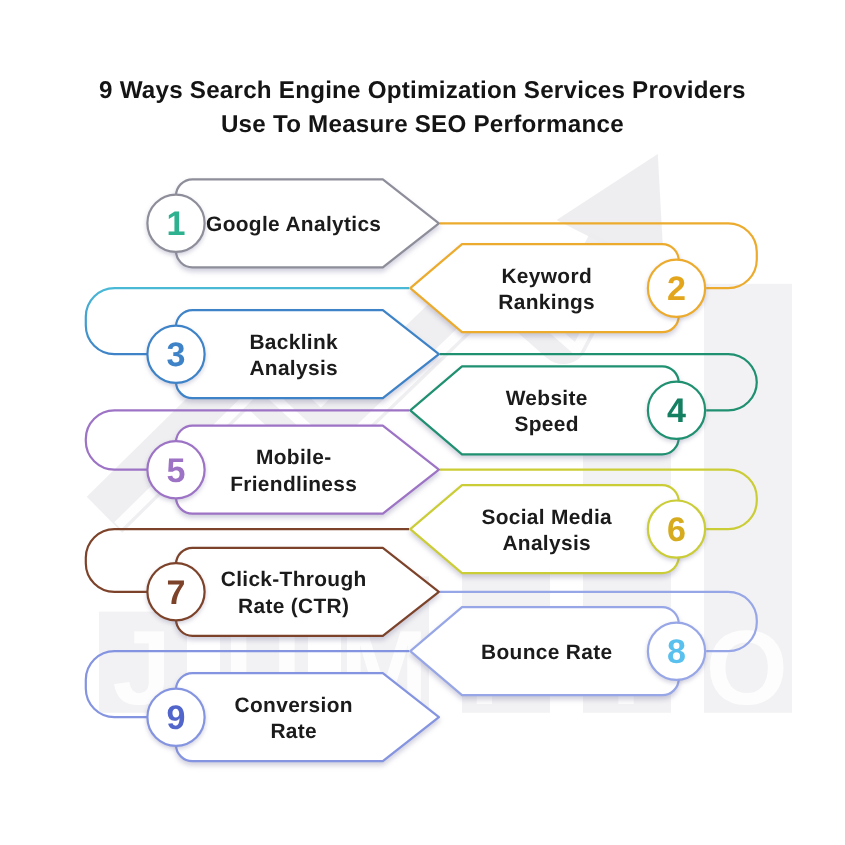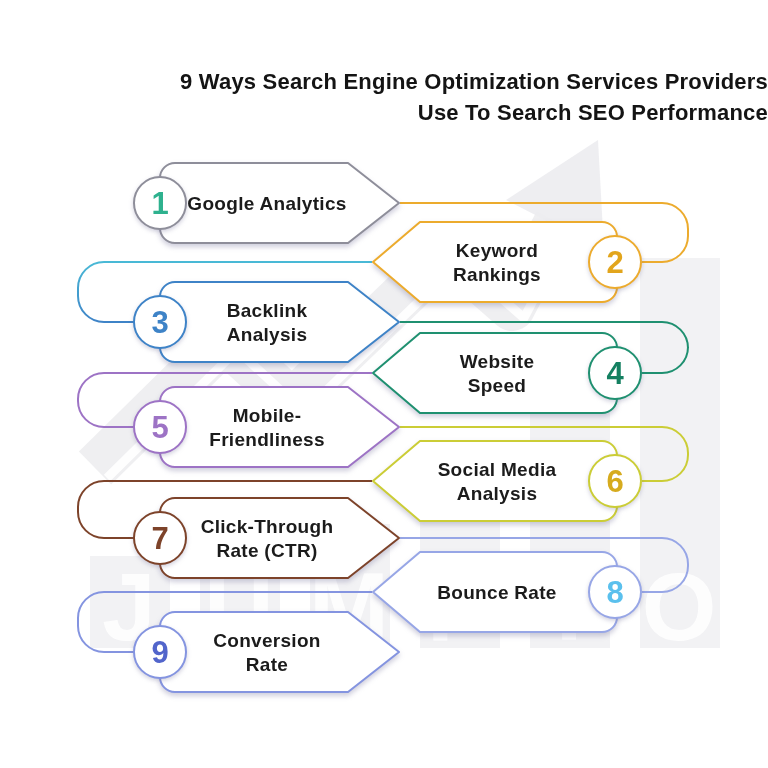--- a/index.html
+++ b/index.html
@@ -1,19 +1,19 @@
 <!DOCTYPE html>
 <html><head>
 <meta charset="utf-8">
 <style>
   html,body{margin:0;padding:0;background:#ffffff;}
   .stage{position:relative;width:768px;height:768px;background:#ffffff;overflow:hidden;
          font-family:"Liberation Sans",sans-serif;}
   .stage svg{position:absolute;left:0;top:0;}
-  h1.title{position:absolute;left:0;top:66px;width:768px;margin:0;text-align:right;
+  h1.title{position:absolute;left:0;top:66px;width:768px;margin:0;text-align:center;
            font-size:22px;line-height:31px;font-weight:800;color:#141414;letter-spacing:.2px;
            z-index:2;}
   #bg{z-index:0;}
   #diagram{z-index:3;}
   .banner{filter:drop-shadow(0 3px 2.5px rgba(110,105,150,.32));}
   .circ{filter:drop-shadow(0 2px 2px rgba(110,105,150,.30));}
   .lbl{font-weight:700;font-size:19px;fill:#1b1b1b;letter-spacing:.3px;}
   .num{font-weight:800;font-size:31px;}
   .wm-letter{font-weight:800;font-size:96px;fill:#ffffff;opacity:.9;letter-spacing:2px;}
 </style>
@@ -34,21 +34,21 @@
       <text x="130" y="640" text-anchor="middle" class="wm-letter">J</text>
       <text x="240" y="640" text-anchor="middle" class="wm-letter">U</text>
       <text x="350" y="640" text-anchor="middle" class="wm-letter">M</text>
       <text x="460" y="640" text-anchor="middle" class="wm-letter">P</text>
       <text x="570" y="640" text-anchor="middle" class="wm-letter">T</text>
       <text x="680" y="640" text-anchor="middle" class="wm-letter">O</text>
     </svg>
 
   <h1 class="title">
     <span>9 Ways Search Engine Optimization Services Providers</span><br>
-    <span>Use To Search SEO Performance</span>
+    <span>Use To Measure SEO Performance</span>
   </h1>
 
   <svg id="diagram" width="768" height="768" viewBox="0 0 768 768">
       <defs>
         <linearGradient id="g0" gradientUnits="userSpaceOnUse" x1="0" y1="203" x2="0" y2="262">
           <stop offset="0%" stop-color="#ecab2d"></stop>
           <stop offset="100%" stop-color="#ecab2d"></stop>
         </linearGradient>
         <linearGradient id="g1" gradientUnits="userSpaceOnUse" x1="0" y1="262" x2="0" y2="322">
           <stop offset="0%" stop-color="#49b9d6"></stop>

